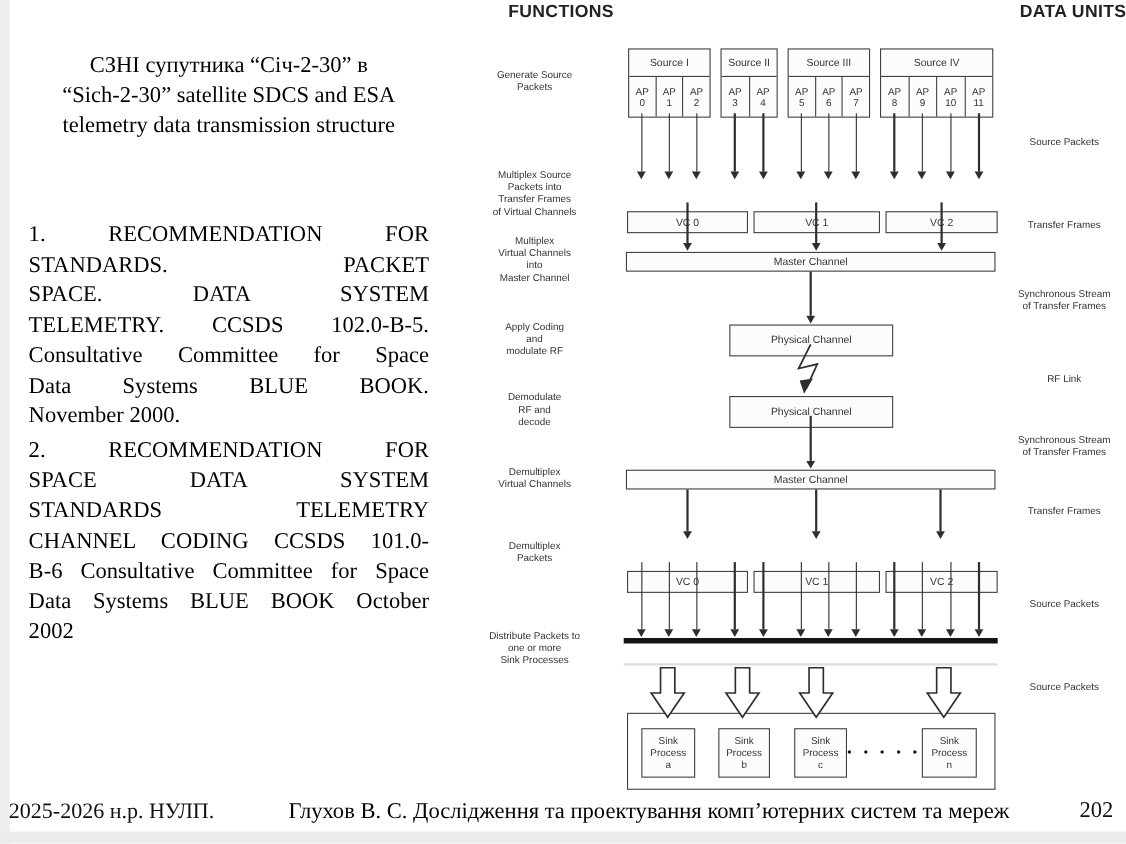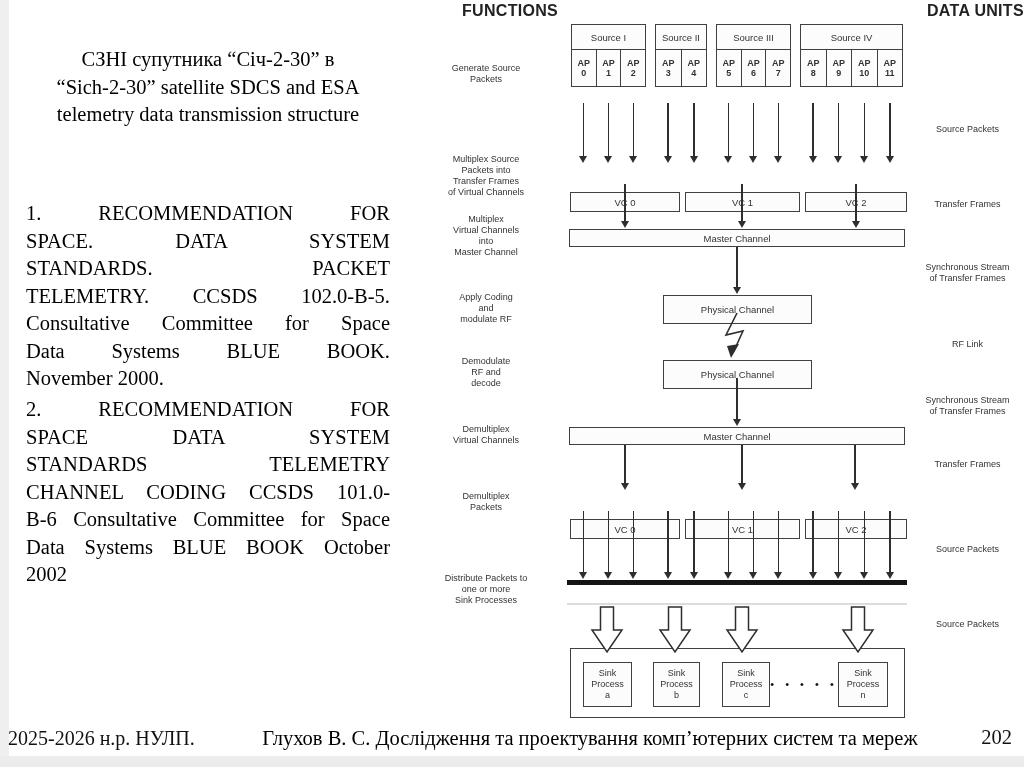--- a/index.html
+++ b/index.html
@@ -24,25 +24,25 @@
   .footer-page{position:absolute;right:12px;top:726px;font-family:"Liberation Serif",serif;font-size:20.5px;color:#111;}
 
   
   .diagram{position:absolute;left:432px;top:0;width:592px;height:760px;color:#333;}
   .hdr{position:absolute;top:2px;font-size:16px;font-weight:bold;letter-spacing:.3px;color:#222;}
   .flabel{position:absolute;left:0;width:108px;text-align:center;font-size:9px;line-height:11px;
     color:#333;white-space:pre-line;}
   .dlabel{position:absolute;left:478px;width:115px;text-align:center;font-size:9px;line-height:11px;
     color:#333;white-space:pre-line;}
 
-  .srcbox{position:absolute;top:24px;height:63px;border:1.5px solid #404040;background:#fcfcfc;
+  .srcbox{position:absolute;top:44px;height:63px;border:1.5px solid #404040;background:#fcfcfc;
     box-sizing:border-box;display:flex;flex-direction:column;}
   .srchdr{height:24px;border-bottom:1.5px solid #404040;display:flex;align-items:center;justify-content:center;
     font-size:9.5px;color:#333;}
-  .aprow{flex:1;display:flex;font-weight:bold;}
+  .aprow{flex:1;display:flex;}
   .ap{flex:1;border-left:1.5px solid #404040;display:flex;align-items:center;justify-content:center;
     text-align:center;font-size:9px;line-height:10px;color:#333;white-space:pre-line;}
   .ap:first-child{border-left:none;}
 
   .chbox{position:absolute;border:1.5px solid #404040;background:#fcfcfc;box-sizing:border-box;
     display:flex;align-items:center;justify-content:center;font-size:9.5px;color:#333;}
   .vc{height:20px;margin-top:28px;}
   .mc{height:18px;}
   .pc{height:29px;}
 
@@ -69,22 +69,22 @@
   <div class="edge-l"></div>
   <div class="edge-b"></div>
 
   <div class="title-block" id="title-block">
       <div class="tline">СЗНІ супутника “Січ-2-30” в</div>
       <div class="tline">“Sich-2-30” satellite SDCS and ESA</div>
       <div class="tline">telemetry data transmission structure</div>
     </div>
   <div class="ref-block" id="ref-1" style="top:200px">
       <div class="jline">1. RECOMMENDATION FOR</div>
+      <div class="jline">STANDARDS. PACKET</div>
       <div class="jline">SPACE. DATA SYSTEM</div>
-      <div class="jline">STANDARDS. PACKET</div>
       <div class="jline">TELEMETRY. CCSDS 102.0-B-5.</div>
       <div class="jline">Consultative Committee for Space</div>
       <div class="jline">Data Systems BLUE BOOK.</div>
       <div class="lline">November 2000.</div>
     </div>
   <div class="ref-block" id="ref-2" style="top:396px">
       <div class="jline">2. RECOMMENDATION FOR</div>
       <div class="jline">SPACE DATA SYSTEM</div>
       <div class="jline">STANDARDS TELEMETRY</div>
       <div class="jline">CHANNEL CODING CCSDS 101.0-</div>

